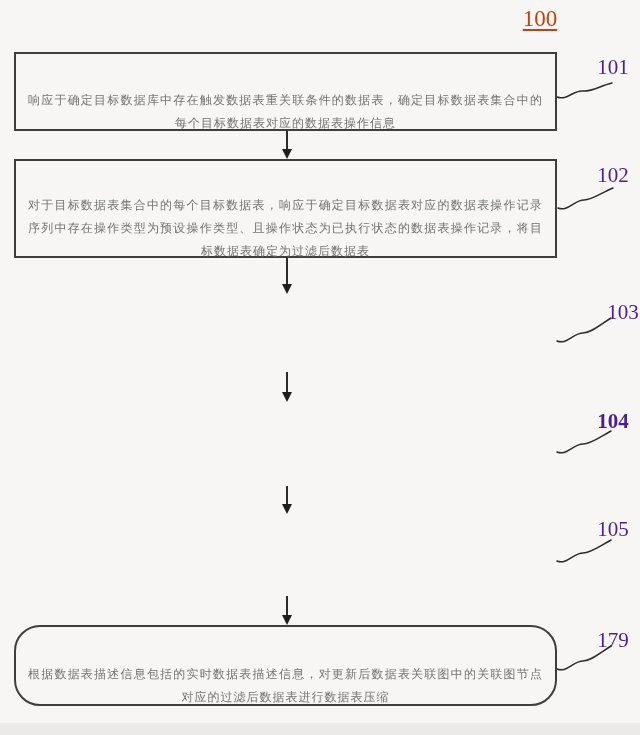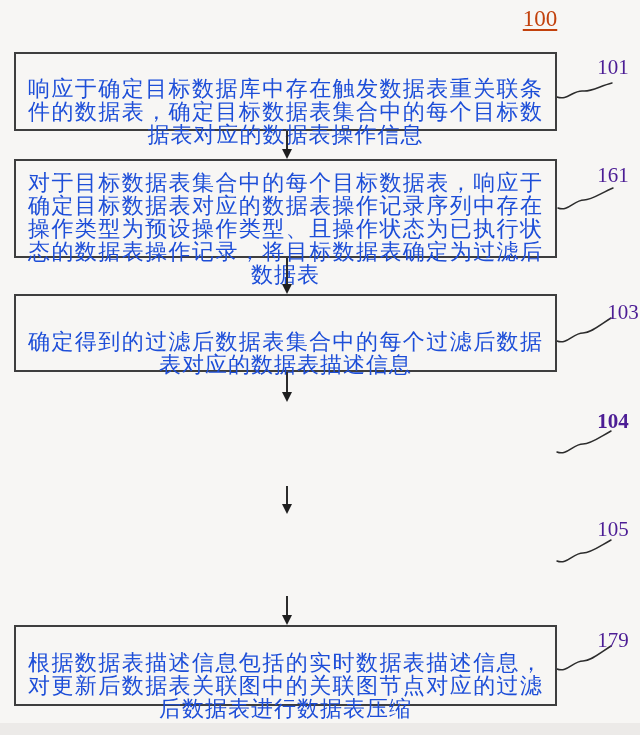--- a/index.html
+++ b/index.html
@@ -29,24 +29,24 @@
     box-sizing: border-box;
     border: 2px solid #3e3e3e;
     background: #f7f6f4;
     display: flex;
     align-items: center;
     justify-content: center;
     padding: 4px 12px;
   }
   .step-text {
     width: 100%;
-    font-size: 22px;
+    font-size: 12px;
     line-height: 23px;
     letter-spacing: 1px;
-    color: #1d4ed8;
+    color: #737373;
     text-align: justify;
     text-align-last: center;
     text-justify: inter-character;
     margin-top: 40px;
   }
   .ref-label {
     position: absolute;
     left: 593px;
     width: 40px;
     font-size: 21px;
@@ -114,30 +114,27 @@
   <div class="ref-label" style="top:55px;">101</div>
 
   <div class="v-arrow" style="top:131px; height:28px;">
     <div class="shaft" style="height:20px;"></div>
     <div class="head"></div>
   </div>
 
   <div class="step-box" style="top:159px; height:99px;align-items:center;">
     <div class="step-text">对于目标数据表集合中的每个目标数据表，响应于确定目标数据表对应的数据表操作记录序列中存在操作类型为预设操作类型、且操作状态为已执行状态的数据表操作记录，将目标数据表确定为过滤后数据表</div>
   </div>
-  <div class="ref-label" style="top:163px;">161</div>
+  <div class="ref-label" style="top:163px;">102</div>
 
   <div class="v-arrow" style="top:258px; height:36px;">
     <div class="shaft" style="height:28px;"></div>
     <div class="head"></div>
   </div>
 
-  <div class="step-box" style="top:294px; height:78px;">
-    <div class="step-text">确定得到的过滤后数据表集合中的每个过滤后数据表对应的数据表描述信息</div>
-  </div>
   <div class="ref-label" style="top:300px;margin-left:10px;">103</div>
 
   <div class="v-arrow" style="top:372px; height:30px;">
     <div class="shaft" style="height:22px;"></div>
     <div class="head"></div>
   </div>
 
   <div class="ref-label" style="top:409px;font-weight:bold;">104</div>
 
   <div class="v-arrow" style="top:486px; height:28px;">
@@ -145,20 +142,20 @@
     <div class="head"></div>
   </div>
 
   <div class="ref-label" style="top:517px;">105</div>
 
   <div class="v-arrow" style="top:596px; height:29px;">
     <div class="shaft" style="height:21px;"></div>
     <div class="head"></div>
   </div>
 
-  <div class="step-box" style="top:625px; height:81px;">
+  <div class="step-box" style="top:625px; height:81px;border-radius:26px;">
     <div class="step-text">根据数据表描述信息包括的实时数据表描述信息，对更新后数据表关联图中的关联图节点对应的过滤后数据表进行数据表压缩</div>
   </div>
   <div class="ref-label" style="top:628px;">179</div>
 
   <div class="bottom-strip"></div>
 
 </div>
 
 </body></html>

